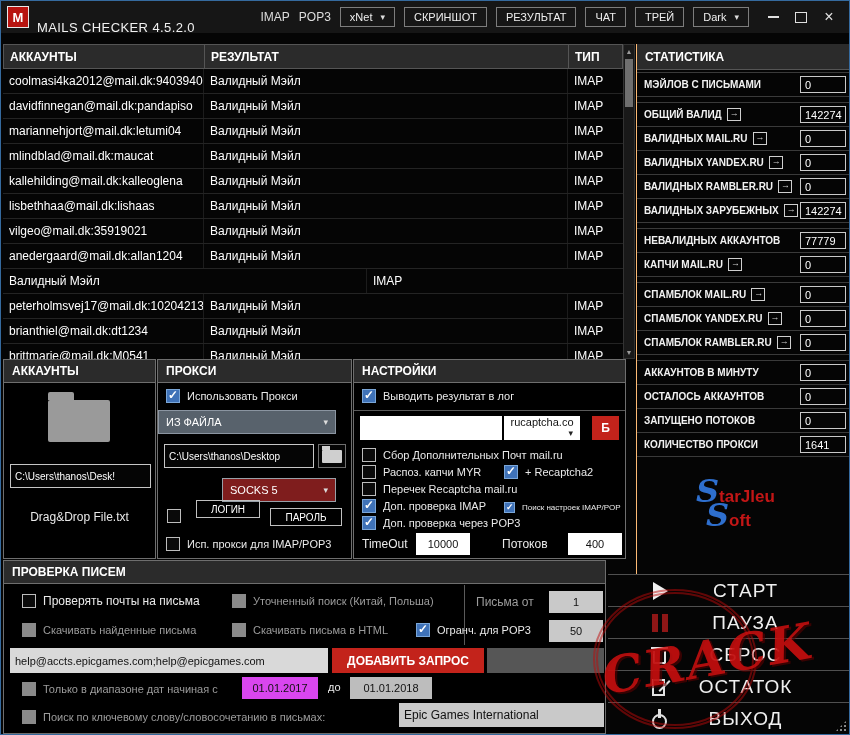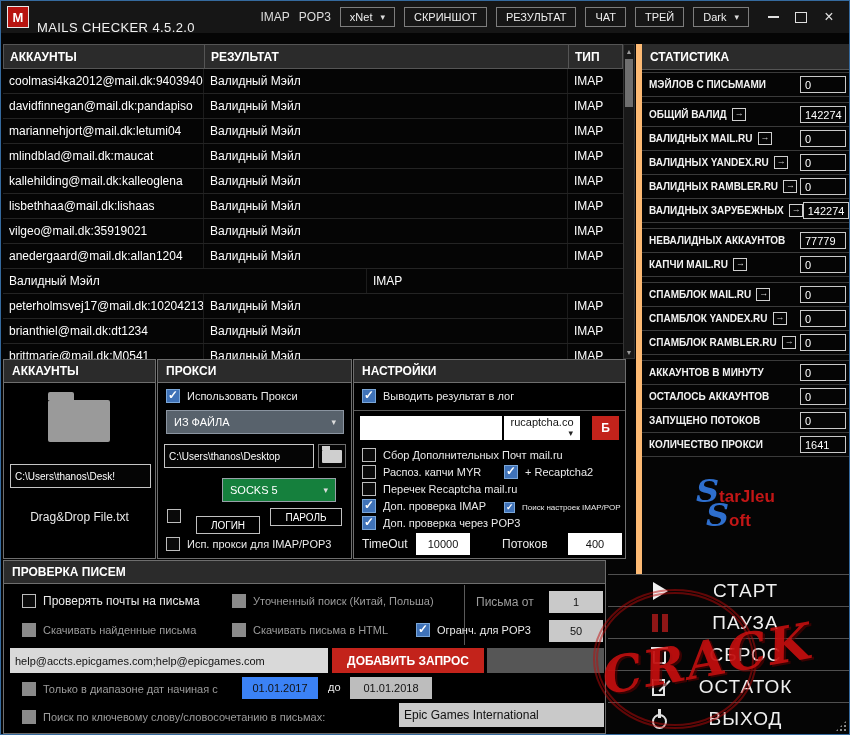--- a/index.html
+++ b/index.html
@@ -35,21 +35,21 @@
       overflow:hidden;border-right:1px solid #1c1c1c;box-sizing:border-box;}
   .td.c-acc{width:201px;}.td.c-res{width:364px;}.td.c-typ{flex:1;border-right:none;}
   
   .scrollbar{position:absolute;left:622px;top:43px;width:12px;height:315px;background:#191919;
              border:1px solid #333;box-sizing:border-box;}
   .sb-arrow{height:12px;display:flex;align-items:center;justify-content:center;color:#9a9a9a;
             font-size:7px;cursor:pointer;}
   .sb-thumb{position:absolute;left:1px;top:14px;width:8px;height:48px;background:#6f6f6f;cursor:pointer;}
   .sb-down{position:absolute;bottom:0;left:0;right:0;}
   
-  .stats-col{position:absolute;left:635px;top:43px;width:213px;height:530px;border-left:6px solid #fdba74;
+  .stats-col{position:absolute;left:635px;top:43px;width:213px;height:530px;border-left:1px solid #fdba74;
              box-sizing:border-box;}
   .stats-header{height:25px;background:#2b2b2b;border-bottom:1px solid #555;color:#fff;font-weight:bold;
                 font-size:12px;display:flex;align-items:center;padding-left:8px;}
   .stats-body{padding-top:2px;}
   .stat-group{margin-bottom:5px;border-top:1px solid #3a3a3a;}
   .stat-row{display:flex;align-items:center;height:23px;border-bottom:1px solid #3a3a3a;padding-left:7px;}
   .stat-label{color:#f2f2f2;font-size:10px;font-weight:bold;white-space:nowrap;}
   .exp-icon{margin-left:5px;width:12px;height:11px;border:1px solid #cfcfcf;position:relative;flex:none;cursor:pointer;}
   .exp-icon::after{content:"→";color:#cfcfcf;font-size:9px;position:absolute;left:2px;top:-1px;}
   .stat-val{margin-left:auto;width:46px;height:17px;border:1px solid #c9c9c9;color:#fff;font-size:11px;
@@ -71,21 +71,21 @@
   .cb-label.tiny{font-size:8px;}
   .field{position:absolute;box-sizing:border-box;border:none;outline:none;}
   .field.white{background:#fff;color:#111;font-size:11px;padding:0 5px;}
   .field.gray{background:#c9c9c9;color:#111;font-size:11px;padding:0 5px;}
   .field.dark{background:#050505;border:1px solid #c6c6c6;color:#fff;font-size:10px;padding:0 4px;}
   .field.center{text-align:center;}
   .dropdown{position:absolute;box-sizing:border-box;display:flex;align-items:center;padding:0 7px;
             cursor:pointer;font-size:11px;}
   .dropdown .caret{margin-left:auto;}
   .dd-steel{background:#58626c;color:#fff;border:1px solid #8b95a1;}
-  .dd-darkbox{background:#15803d;color:#fff;border:1px solid #98a0a8;gap:21px;}
+  .dd-darkbox{background:#7f1d1d;color:#fff;border:1px solid #98a0a8;gap:21px;}
   .dd-white{background:#fff;color:#111;}
   .btn-red{position:absolute;background:#c3231b;color:#fff;font-weight:bold;display:flex;align-items:center;
            justify-content:center;cursor:pointer;font-size:12px;box-sizing:border-box;}
   .gray-box{position:absolute;background:#565656;box-sizing:border-box;}
   .hline{position:absolute;height:1px;background:#5a5a5a;}
   .vline{position:absolute;width:1px;background:#5a5a5a;}
   .box-label{position:absolute;border:1px solid #c0c0c0;color:#fff;font-size:10px;display:flex;
              align-items:center;justify-content:center;box-sizing:border-box;cursor:text;}
   .plain-label{position:absolute;font-size:12px;color:#e9e9e9;white-space:nowrap;}
   .plain-label.dim{color:#9c9c9c;}
@@ -367,34 +367,34 @@
     <input class="field dark" style="left: 6px; top: 104px; width: 141px; height: 24px;" value="C:\Users\thanos\Desk!">
     <div class="dragdrop">Drag&amp;Drop File.txt</div>
   </div>
 
   <div class="panel" style="left:156px;top:358px;width:195px;height:200px;">
     <div class="panel-header">ПРОКСИ</div>
     <div class="cbrow" style="left:8px;top:28px;">
       <span class="cb checked"></span>
       <span class="cb-label">Использовать Прокси</span>
     </div>
-    <div class="dropdown dd-steel" style="left:8px;top:50px;width:178px;height:24px;text-align:right;">
+    <div class="dropdown dd-steel" style="left:0;top:50px;width:178px;height:24px;text-align:right;">
       <span>ИЗ ФАЙЛА</span>
       <span class="caret">▾</span>
     </div>
     <input class="field dark" style="left: 6px; top: 84px; width: 150px; height: 24px;" value="C:\Users\thanos\Desktop">
     <div class="icon-btn" style="left:160px;top:84px;width:28px;height:24px;">
       <span class="folder-small"></span>
     </div>
     <div class="dropdown dd-darkbox" style="left:64px;top:118px;width:114px;height:24px;">
       <span>SOCKS 5</span>
       <span class="caret">▾</span>
     </div>
     <span class="cb" style="position:absolute;left:9px;top:149px;"></span>
-    <div class="box-label" style="left:38px;top:156px;width:64px;height:18px;">ЛОГИН</div>
+    <div class="box-label" style="left:38px;top:140px;width:64px;height:18px;">ЛОГИН</div>
     <div class="box-label" style="left:112px;top:148px;width:72px;height:18px;">ПАРОЛЬ</div>
     <div class="cbrow" style="left:8px;top:176px;">
       <span class="cb"></span>
       <span class="cb-label">Исп. прокси для IMAP/POP3</span>
     </div>
   </div>
 
   <div class="panel" style="left:352px;top:358px;width:273px;height:200px;">
     <div class="panel-header">НАСТРОЙКИ</div>
     <div class="cbrow" style="left:8px;top:28px;">
@@ -468,21 +468,21 @@
       <span class="cb-label">Огранч. для POP3</span>
     </div>
     <input class="field gray center" style="left: 545px; top: 59px; width: 54px; height: 22px;" value="50">
     <input class="field gray" style="left: 6px; top: 87px; width: 318px; height: 25px; background: rgb(217, 217, 217);" value="help@accts.epicgames.com;help@epicgames.com">
     <div class="btn-red" style="left:328px;top:87px;width:152px;height:25px;">ДОБАВИТЬ ЗАПРОС</div>
     <div class="gray-box" style="left:483px;top:87px;width:117px;height:25px;"></div>
     <div class="cbrow" style="left:18px;top:120px;">
       <span class="cb disabled"></span>
       <span class="cb-label dim">Только в диапазоне дат начиная с</span>
     </div>
-    <input class="field gray center" style="left: 238px; top: 116px; width: 76px; height: 22px; background: #3b82f6;" value="01.01.2017">
+    <input class="field gray center" style="left: 238px; top: 116px; width: 76px; height: 22px; background: #d946ef;" value="01.01.2017">
     <div class="plain-label" style="left:324px;top:120px;font-size:11px;">до</div>
     <input class="field gray center" style="left: 346px; top: 116px; width: 82px; height: 22px; background: rgb(189, 189, 189);" value="01.01.2018">
     <div class="cbrow" style="left:18px;top:148px;">
       <span class="cb disabled"></span>
       <span class="cb-label dim">Поиск по ключевому слову/словосочетанию в письмах:</span>
     </div>
     <input class="field gray" style="left: 395px; top: 142px; width: 205px; height: 24px; font-size: 12px;" value="Epic Games International">
   </div>
 
   <div class="brand">

